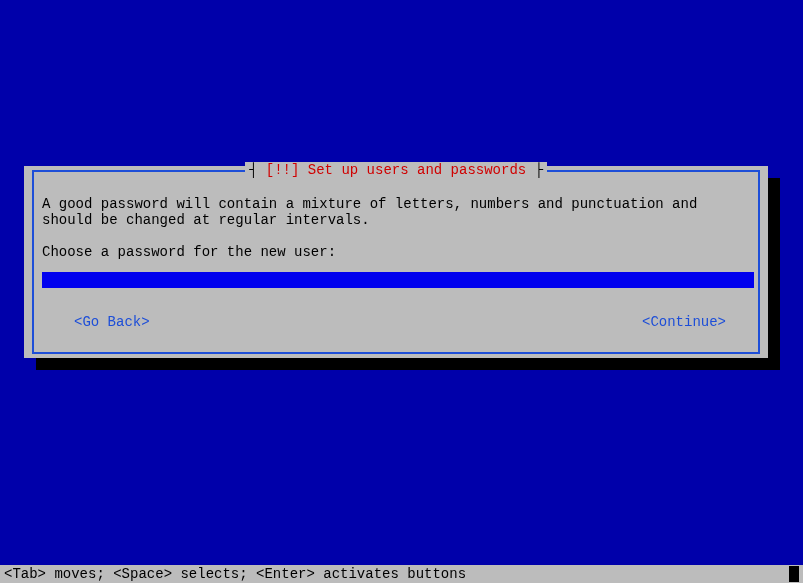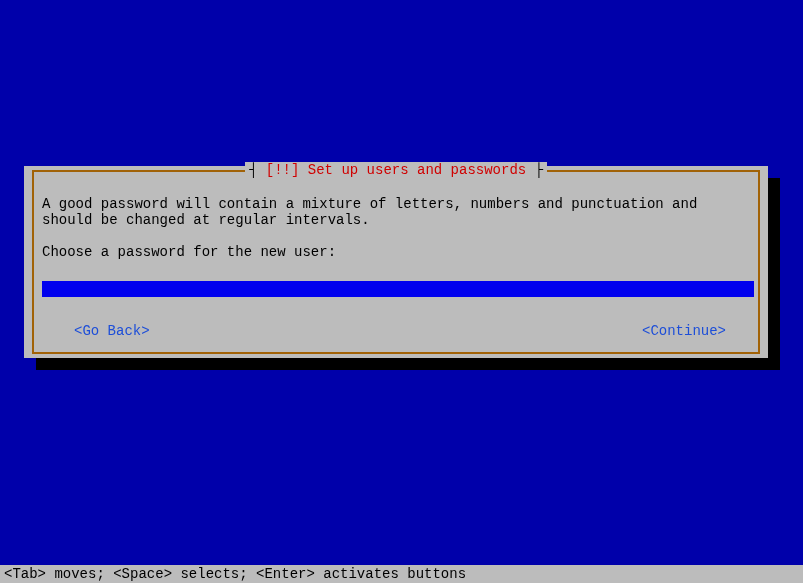--- a/index.html
+++ b/index.html
@@ -32,21 +32,21 @@
       height: 192px;
       background: #bcbcbc;
       padding: 0;
     }
     .dialog-inner {
       position: absolute;
       top: 4px;
       left: 8px;
       right: 8px;
       bottom: 4px;
-      border: 2px solid #a16207;
+      border: 2px solid #1d4ed8;
     }
     .title-wrap {
       position: absolute;
       top: -10px;
       left: 0;
       right: 0;
       text-align: center;
     }
     .title-segment {
       background: #bcbcbc;
@@ -63,21 +63,21 @@
     }
     .content {
       padding: 24px 8px 8px 8px;
       color: #000000;
     }
     .help-text {
       margin-bottom: 16px;
       line-height: 1.15;
     }
     .prompt {
-      margin-bottom: 21px;
+      margin-bottom: 12px;
     }
     .password-input {
       width: 712px;
       height: 16px;
       background: #0000ee;
       border: none;
       outline: none;
       color: #ffffff;
       font-family: inherit;
       font-size: inherit;
@@ -98,21 +98,20 @@
       position: absolute;
       bottom: 0;
       left: 0;
       right: 0;
       height: 18px;
       background: #bcbcbc;
       color: #000000;
       padding: 1px 4px;
       display: flex;
       justify-content: space-between;
-      flex-direction: column;
     }
     .status-text {
       white-space: pre;
     }
     .status-cursor {
       background: #000000;
       width: 10px;
       height: 16px;
       display: inline-block;
     }

